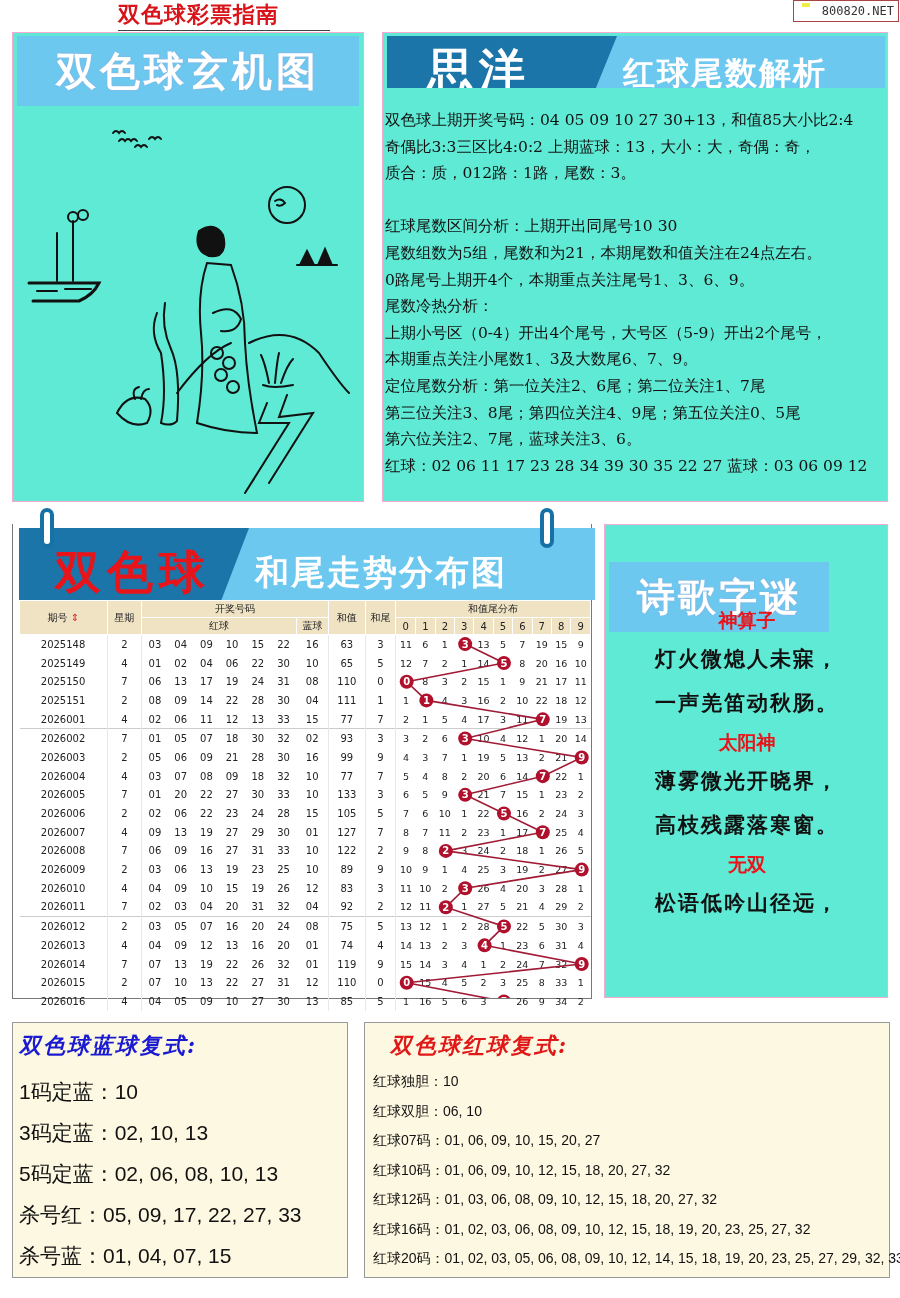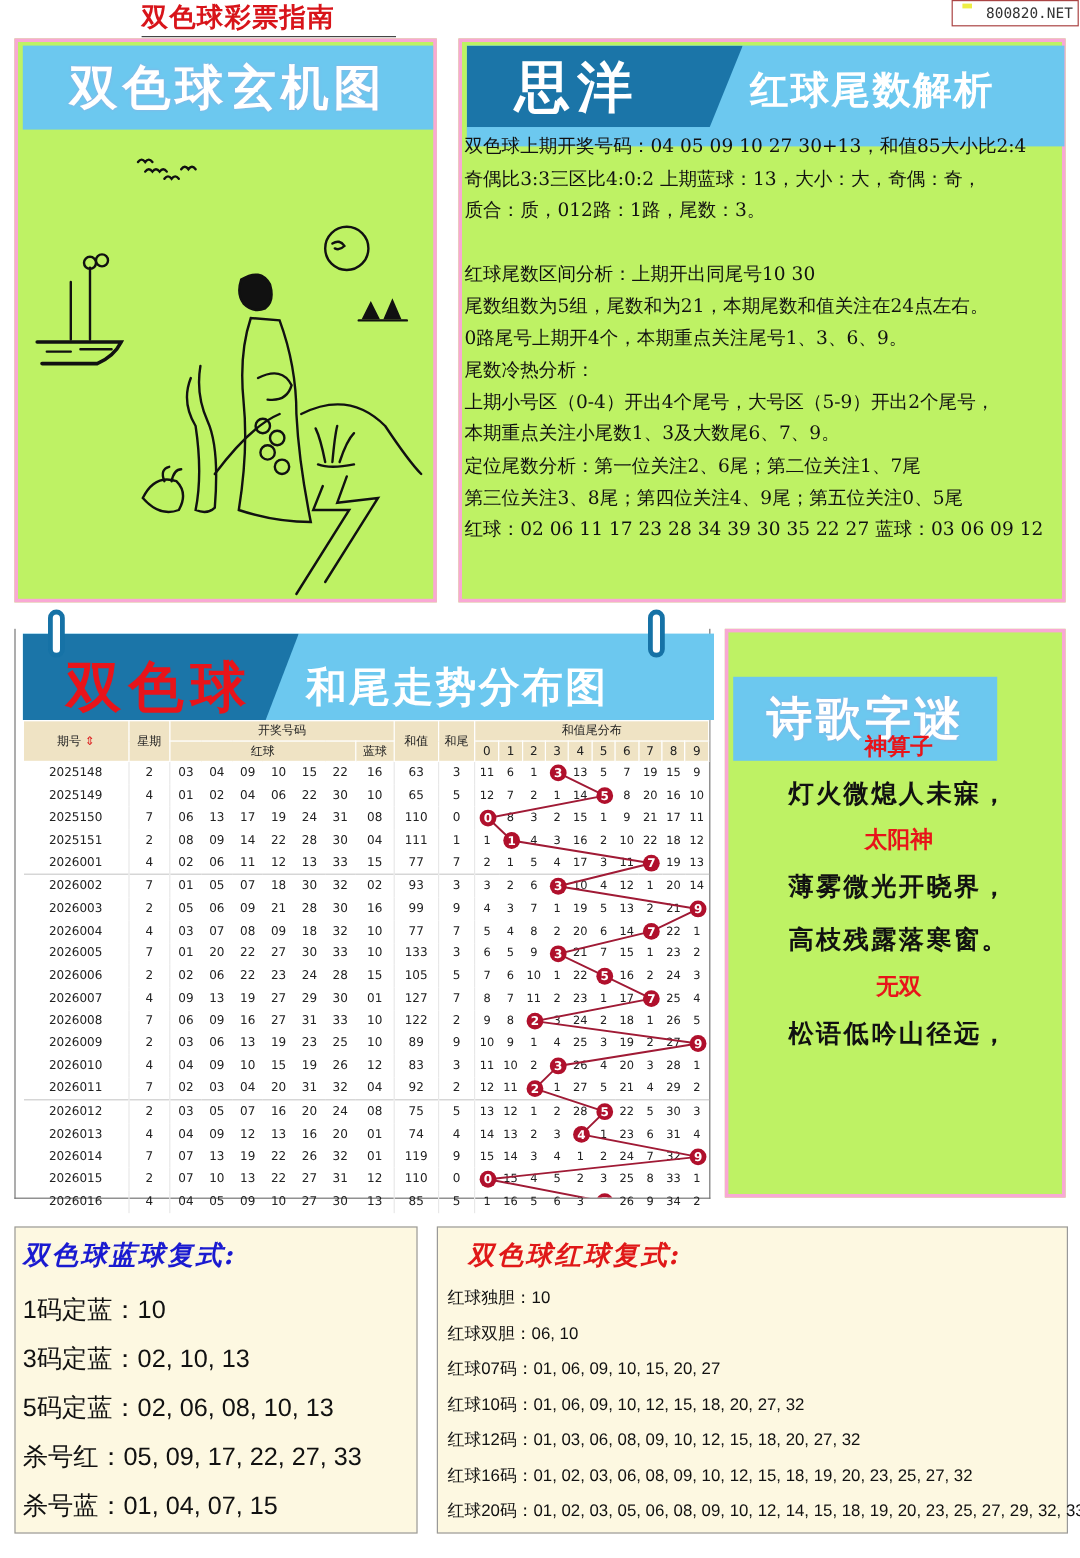--- a/index.html
+++ b/index.html
@@ -2,27 +2,27 @@
 <html><head>
 <meta charset="utf-8">
 <style>
   html,body{margin:0;padding:0;background:#fff;}
   body{width:900px;height:1298px;position:relative;overflow:hidden;font-family:"DejaVu Sans",sans-serif;color:#111;}
   .abs{position:absolute;}
   .site-title{left:118px;top:0;font-size:22px;font-weight:bold;color:#d8141a;letter-spacing:1px;font-family:"DejaVu Serif",serif;}
   .site-underline{left:118px;top:30px;width:212px;height:1px;background:#444;}
   .badge{left:793px;top:0;width:106px;height:22px;border:1px solid #a44;background:#fff;font-family:"DejaVu Sans Mono",monospace;font-size:12px;color:#333;display:flex;align-items:center;justify-content:flex-end;padding-right:4px;box-sizing:border-box;}
   .badge .dot{position:absolute;left:8px;top:2px;width:8px;height:4px;background:#ee4;}
-  .panel{border:3px solid #f9a8d4;background:#bef264;box-sizing:border-box;padding-left:15px;}
+  .panel{border:1px solid #f9a8d4;background:#5eead4;box-sizing:border-box;padding-left:15px;}
   .hdr-light{background:#6cc8ef;color:#fff;font-weight:bold;display:flex;align-items:center;justify-content:center;text-shadow:0 0 2px #9ad;}
   .p1{left:12px;top:32px;width:352px;height:470px;}
   .p1 .hdr-light{position:absolute;left:4px;top:3px;width:342px;height:70px;font-size:40px;letter-spacing:4px;}
   .illus{position:absolute;left:4px;top:80px;width:342px;height:384px;}
   .p2{left:382px;top:32px;width:506px;height:470px;}
-  .p2 .hdr{position:absolute;left:4px;top:3px;width:498px;height:84px;background:#6cc8ef;overflow:hidden;}
+  .p2 .hdr{position:absolute;left:4px;top:3px;width:498px;height:52px;background:#6cc8ef;overflow:hidden;}
   .p2 .hdr .dark{position:absolute;left:0;top:0;width:230px;height:68px;background:#1b75a8;clip-path:polygon(0 0,100% 0,88% 100%,0 100%);}
   .p2 .hdr .t1{position:absolute;left:40px;top:4px;font-size:46px;font-weight:bold;color:#fff;letter-spacing:6px;}
   .p2 .hdr .t2{position:absolute;left:236px;top:16px;font-size:32px;font-weight:bold;color:#fff;letter-spacing:2px;}
   .analysis{position:absolute;left:2px;top:74px;width:500px;font-family:"DejaVu Serif",serif;font-size:15.5px;line-height:26.6px;color:#111;white-space:nowrap;}
   .analysis .blank{height:26.6px;}
   .p3{left:12px;top:524px;width:578px;height:474px;border:1px solid #777;border-top:none;}
   .p3 .hdr{position:absolute;left:6px;top:4px;width:576px;height:72px;background:#6cc8ef;overflow:hidden;}
   .p3 .hdr .dark{position:absolute;left:0;top:0;width:230px;height:72px;background:#1b75a8;clip-path:polygon(0 0,100% 0,88% 100%,0 100%);}
   .p3 .hdr .t1{position:absolute;left:36px;top:14px;font-size:46px;font-weight:bold;color:#e8141a;letter-spacing:6px;font-family:"DejaVu Serif",serif;}
   .p3 .hdr .t2{position:absolute;left:236px;top:22px;font-size:34px;font-weight:bold;color:#fff;letter-spacing:2px;}
@@ -115,20 +115,21 @@
     <div>质合：质，012路：1路，尾数：3。</div>
     <div class="blank"></div>
     <div>红球尾数区间分析：上期开出同尾号10 30</div>
     <div>尾数组数为5组，尾数和为21，本期尾数和值关注在24点左右。</div>
     <div>0路尾号上期开4个，本期重点关注尾号1、3、6、9。</div>
     <div>尾数冷热分析：</div>
     <div>上期小号区（0-4）开出4个尾号，大号区（5-9）开出2个尾号，</div>
     <div>本期重点关注小尾数1、3及大数尾6、7、9。</div>
     <div>定位尾数分析：第一位关注2、6尾；第二位关注1、7尾</div>
     <div>第三位关注3、8尾；第四位关注4、9尾；第五位关注0、5尾</div>
+    <div>第六位关注2、7尾，蓝球关注3、6。</div>
     <div>红球：02 06 11 17 23 28 34 39 30 35 22 27 蓝球：03 06 09 12</div>
   </div>
 </div>
 
 <div class="abs p3">
   <div class="hdr">
     <div class="dark"></div>
     <div class="t1">双色球</div>
     <div class="t2">和尾走势分布图</div>
   </div>
@@ -665,20 +666,21 @@
     </svg>
 </div>
 <div class="ring abs" style="left:40px;top:508px;"></div>
 <div class="ring abs" style="left:540px;top:508px;"></div>
 
 <div class="abs panel p4">
   <div class="hdr-light">诗歌字谜</div>
   <div class="poem">
     <div class="author">神算子</div>
     <div class="line">灯火微熄人未寐，</div>
+    <div class="line">一声羌笛动秋肠。</div>
     <div class="author">太阳神</div>
     <div class="line">薄雾微光开晓界，</div>
     <div class="line">高枝残露落寒窗。</div>
     <div class="author">无双</div>
     <div class="line">松语低吟山径远，</div>
   </div>
 </div>
 
 <div class="abs p5">
   <div class="title">双色球蓝球复式:</div>

